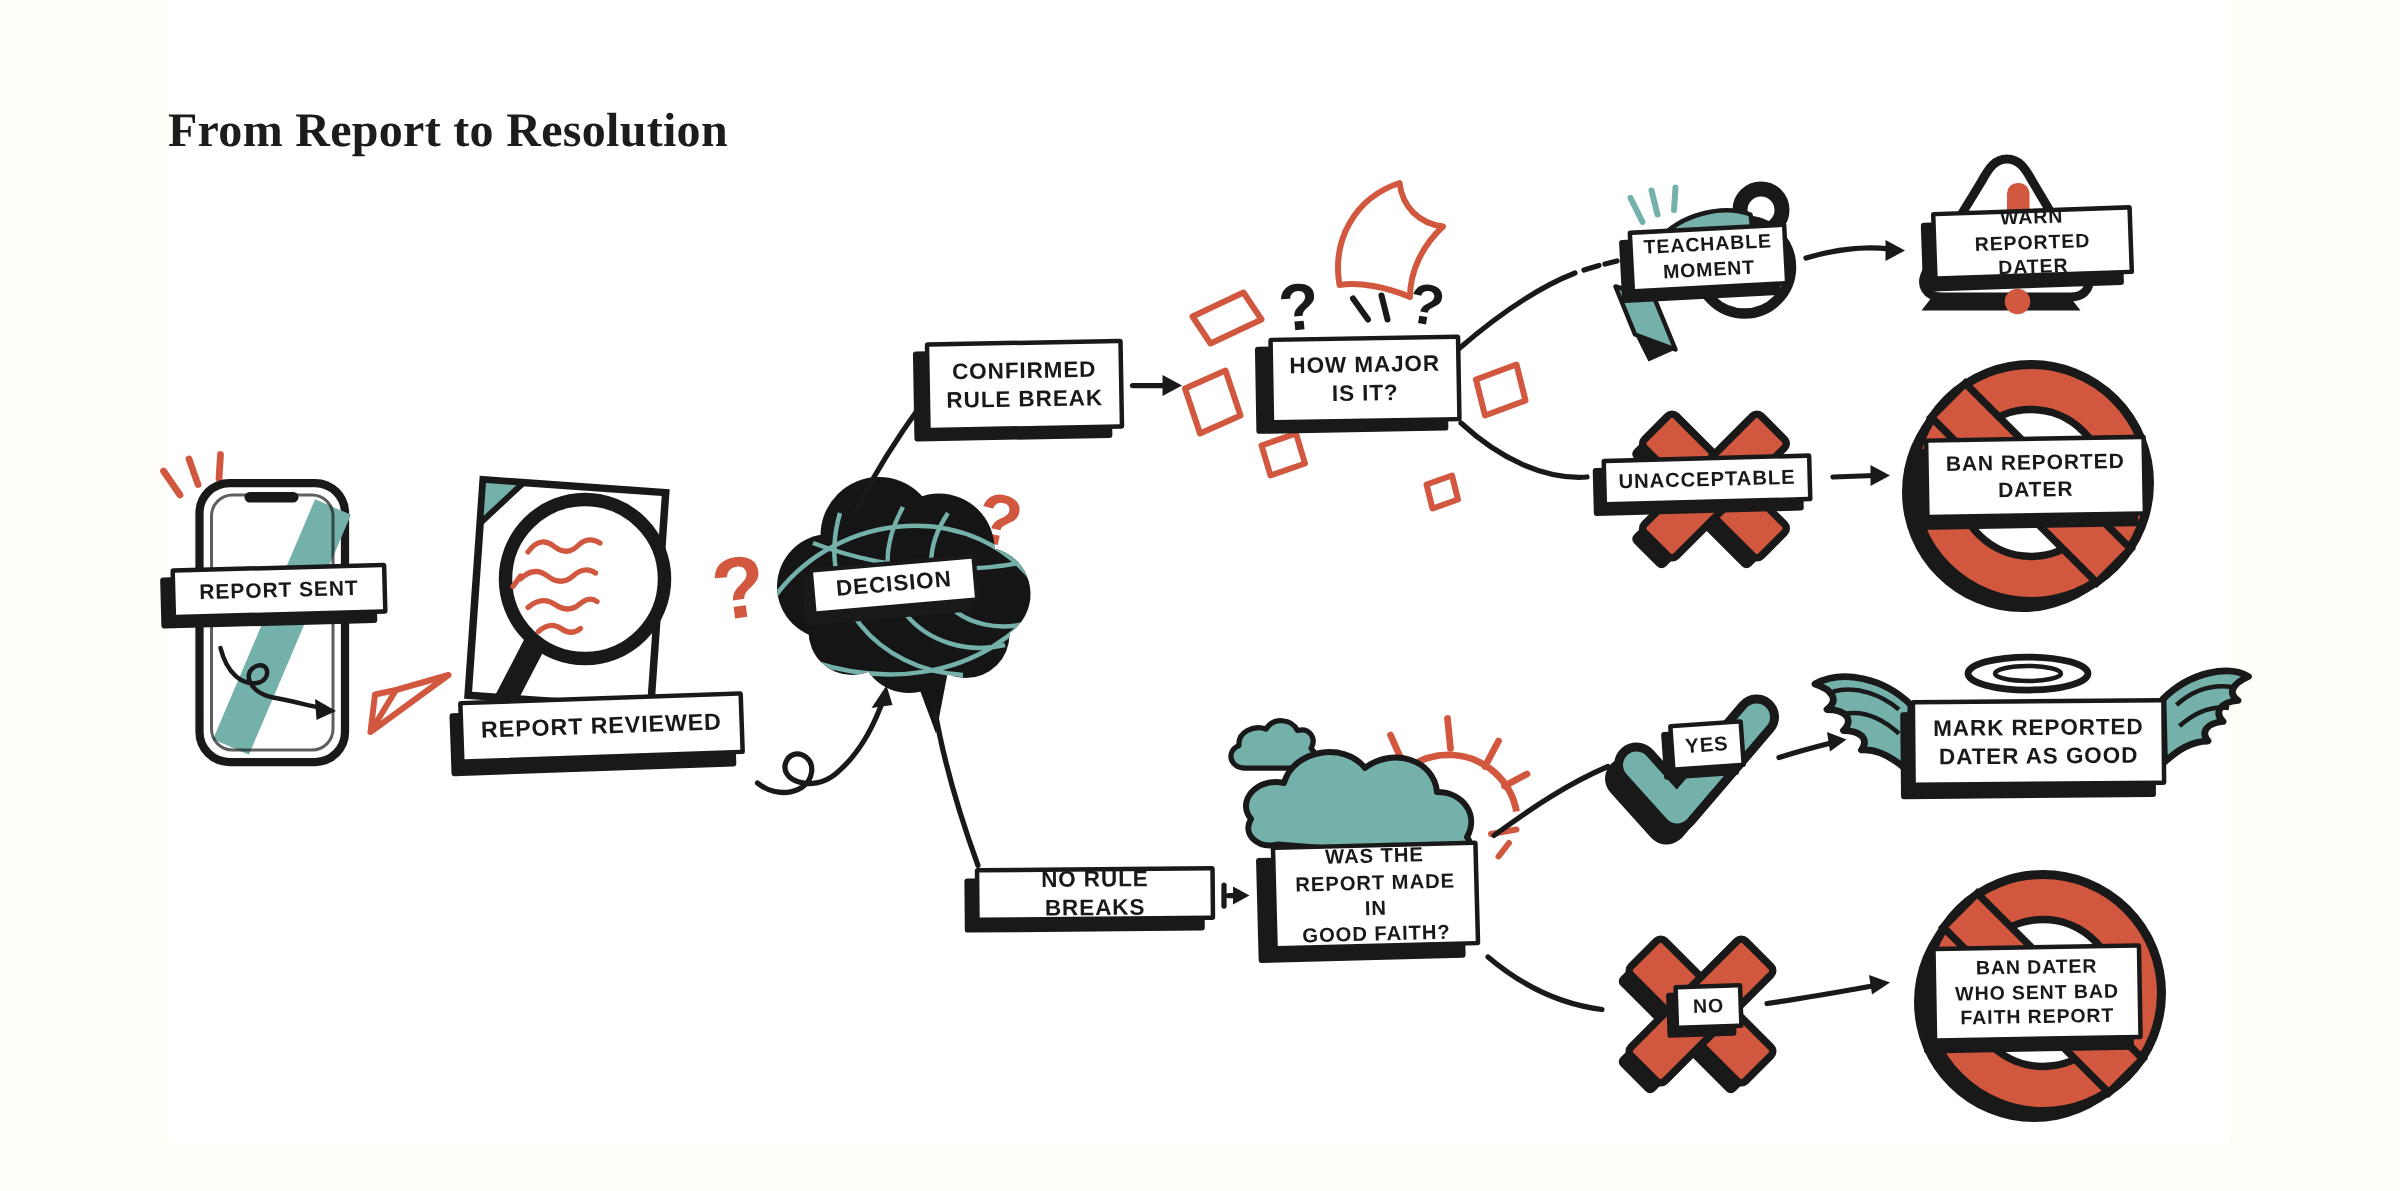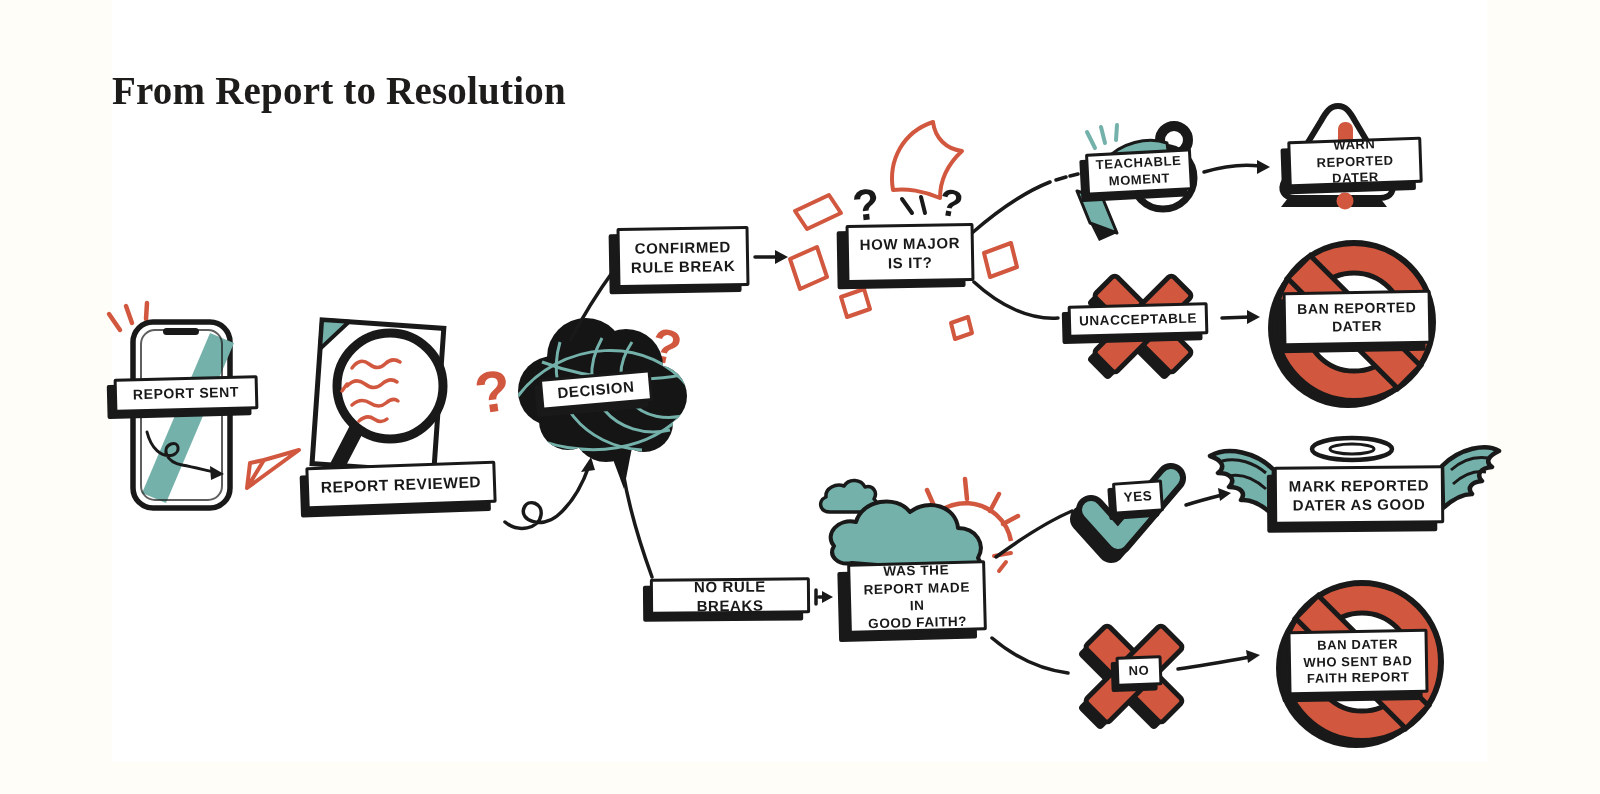--- a/index.html
+++ b/index.html
@@ -1,20 +1,20 @@
 <!DOCTYPE html>
 <html><head>
 <meta charset="utf-8">
 <style>
   html,body{margin:0;padding:0;background:#fffdf7;}
   .stage{position:relative;width:1600px;height:794px;background:#fffdf7;overflow:hidden;
          font-family:"Liberation Sans",sans-serif;}
   .canvas{position:absolute;left:112px;top:0;width:1375px;height:762px;background:#ffffff;}
   .title{position:absolute;left:112px;top:68px;font-family:"Liberation Serif",serif;
-         font-weight:700;font-size:39px;color:#1d1c1a;letter-spacing:.2px;}
+         font-weight:700;font-size:32px;color:#1d1c1a;letter-spacing:.2px;}
   svg.art{position:absolute;left:0;top:0;}
   .node{position:absolute;display:flex;align-items:center;justify-content:center;
         text-align:center;white-space:pre-line;background:#ffffff;border:3px solid #191919;
         color:#191919;font-weight:700;letter-spacing:.6px;line-height:1.28;
         font-family:"Liberation Sans",sans-serif;box-sizing:border-box;padding:2px 6px;
         border-radius:2px;}
   .qmark{font-family:"Liberation Sans",sans-serif;font-weight:700;}
 </style>
 </head>
 <body>

